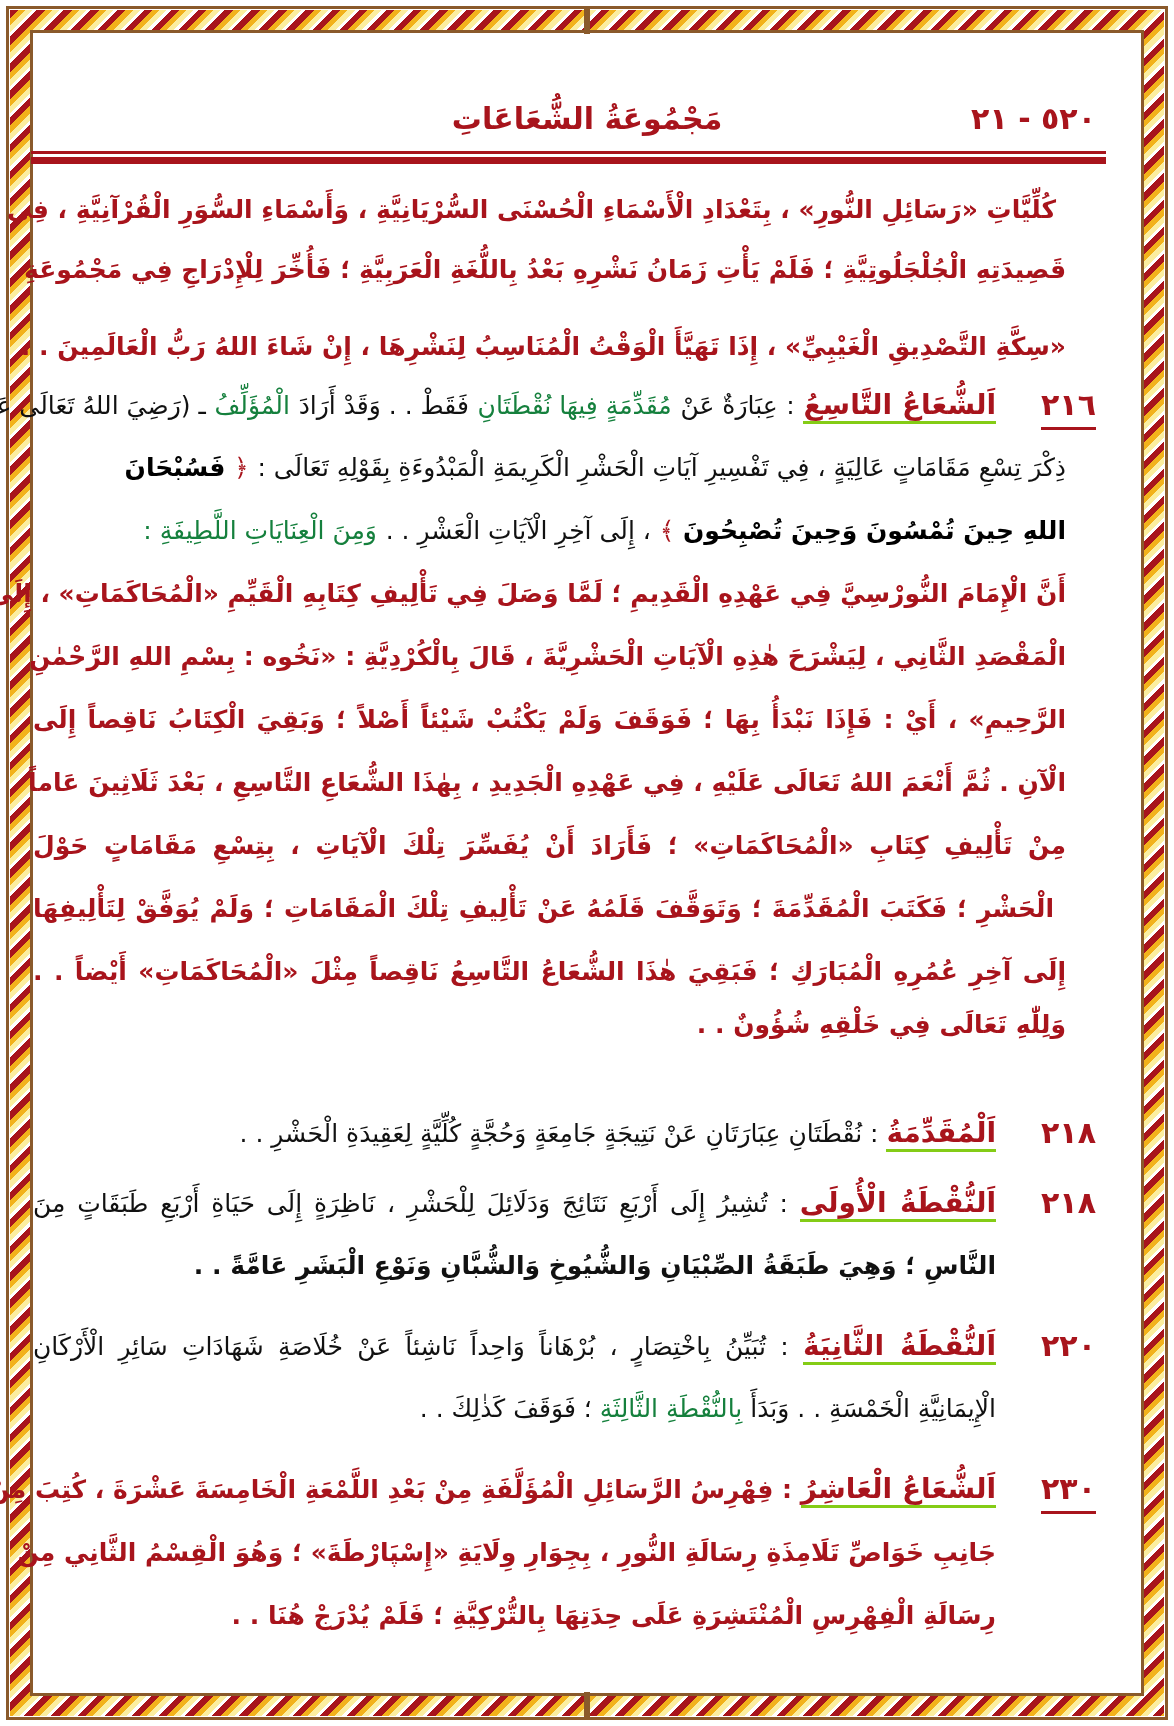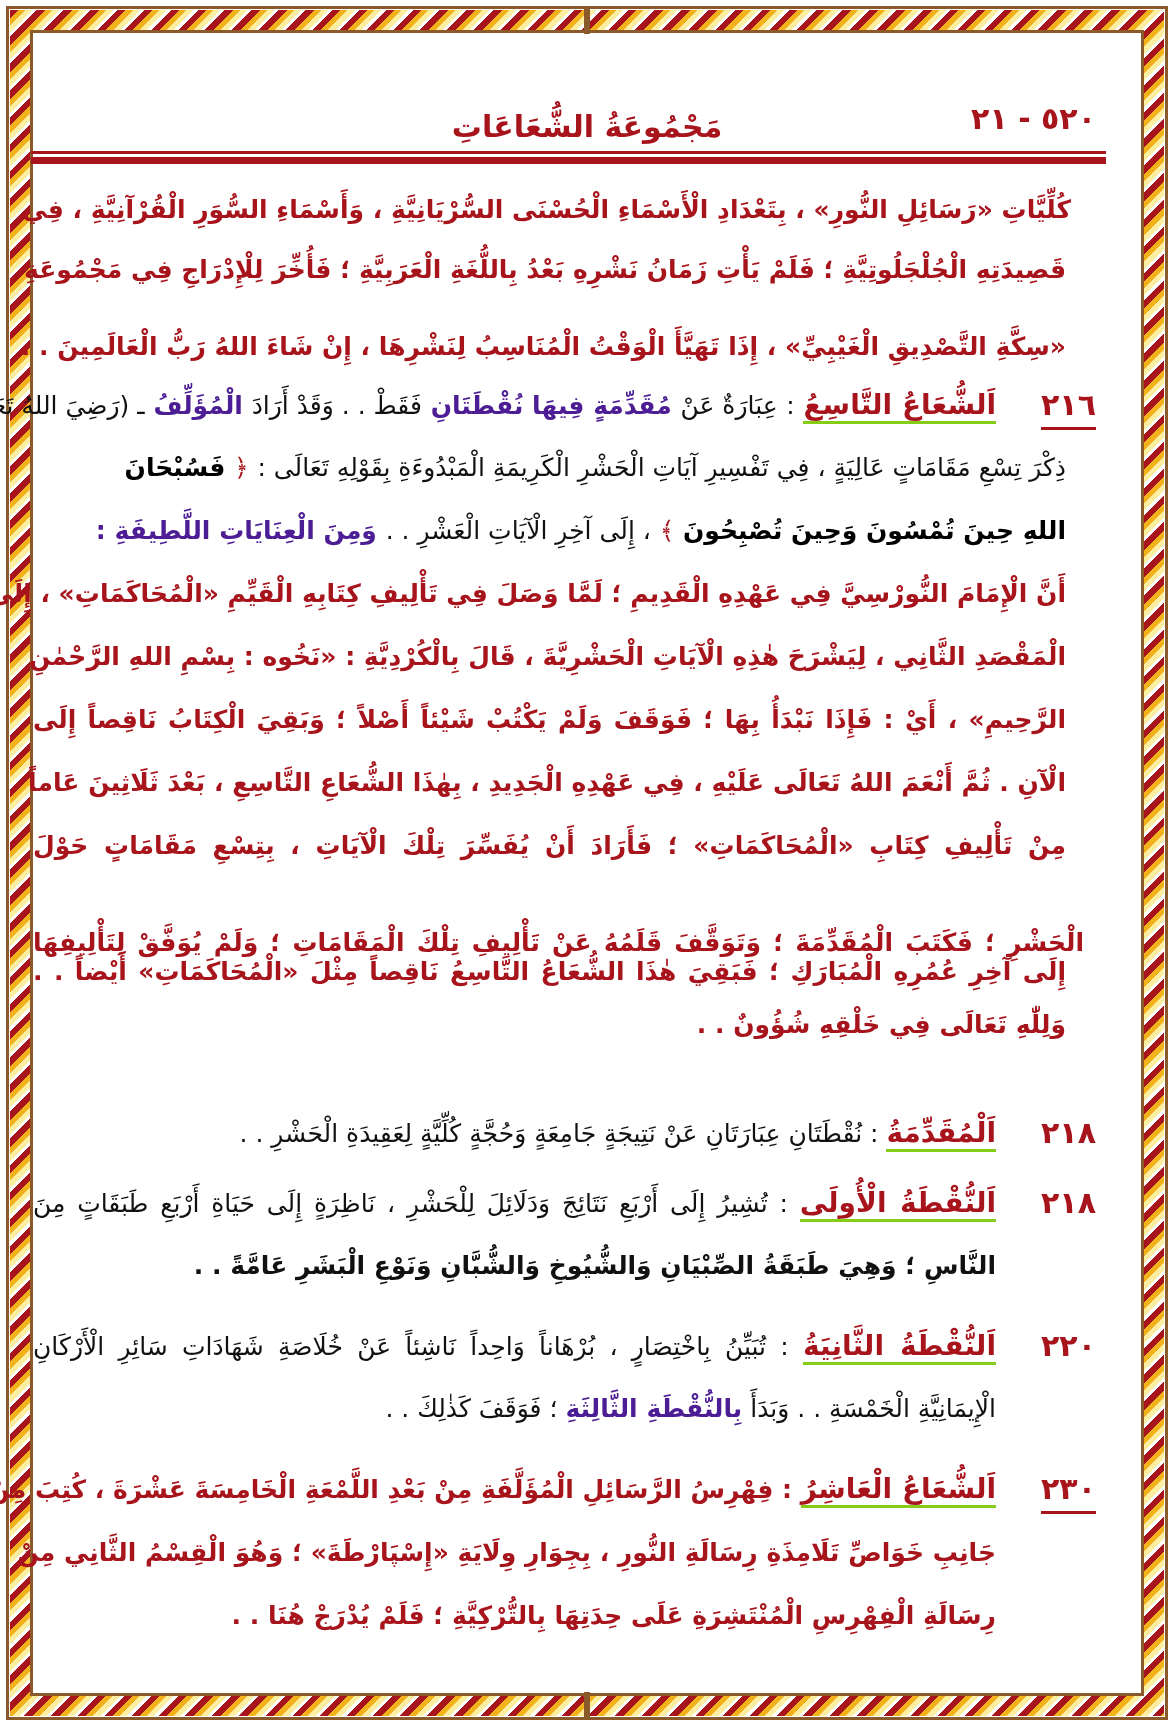--- a/index.html
+++ b/index.html
@@ -8,26 +8,26 @@
   .frame-band {
     position:absolute; left:10px; top:10px; right:10px; bottom:10px;
     background:
       repeating-linear-gradient(135deg, #a8141c 0 6px, #f2b21b 6px 11px, #fbeea0 11px 16px, #fff 16px 19px);
   }
   .frame-inner { position:absolute; left:30px; top:30px; right:30px; bottom:30px; border:3px solid #8a5a2b; background:#fff; }
   .tick { position:absolute; background:#8a5a2b; }
   .page { position:absolute; left:33px; top:33px; right:33px; bottom:33px; direction:rtl; }
   .hdr { position:absolute; top:68px; left:0; right:0; height:50px; }
   .hdr-num { position:absolute; right:45px; top:0; font-size:30px; font-weight:bold; color:#a8141c; font-family:"DejaVu Sans", sans-serif;margin-left:48px; }
-  .hdr-title { position:absolute; left:0; right:0; text-align:center; top:8px; font-size:30px; font-weight:bold; color:#a8141c; font-family:"DejaVu Sans", sans-serif; }
+  .hdr-title { position:absolute; left:0; right:0; text-align:center; top:0; font-size:30px; font-weight:bold; color:#a8141c; font-family:"DejaVu Sans", sans-serif; }
   .rule-thin { position:absolute; top:118px; left:-2px; right:35px; height:3px; background:#a8141c; }
   .rule-thick { position:absolute; top:124px; left:-2px; right:35px; height:7px; background:#a8141c; }
   .line { position:absolute; white-space:nowrap; font-size:25px; font-weight:bold; line-height:40px; color:#a8141c; font-family:"DejaVu Sans", sans-serif; }
   .line.blk { color:#111; font-weight:normal; }
-  .r { color:#4c1d95; font-weight:bold; }
+  .r { color:#15803d; font-weight:normal; }
   .k { color:#111; font-weight:normal; }
   .b { color:#000000; font-weight:bold; }
   .ornament { color:#a8141c; font-weight:normal; }
   .secnum { position:absolute; right:45px; font-size:30px; font-weight:bold; color:#a8141c; font-family:"DejaVu Sans", sans-serif; line-height:40px; }
   .secnum.ul { border-bottom:3px solid #a8141c; padding-bottom:2px; }
   .head { border-bottom:3px solid #84cc16; color:#a8141c; font-weight:bold; font-size:28px; }
   .just { text-align:justify; text-align-last:justify; }
 </style>
 </head>
 <body>
@@ -40,21 +40,21 @@
 
 <div class="page">
 
   <div class="hdr">
     <span class="hdr-num">٥٢٠ - ٢١</span>
     <span class="hdr-title">مَجْمُوعَةُ الشُّعَاعَاتِ</span>
   </div>
   <div class="rule-thin"></div>
   <div class="rule-thick"></div>
 
-  <div class="line just" style="top:157px;right:70px;left:0;">كُلِّيَّاتِ «رَسَائِلِ النُّورِ» ، بِتَعْدَادِ الْأَسْمَاءِ الْحُسْنَى السُّرْيَانِيَّةِ ، وَأَسْمَاءِ السُّوَرِ الْقُرْآنِيَّةِ ، فِي</div>
+  <div class="line just" style="top:157px;right:85px;left:0;">كُلِّيَّاتِ «رَسَائِلِ النُّورِ» ، بِتَعْدَادِ الْأَسْمَاءِ الْحُسْنَى السُّرْيَانِيَّةِ ، وَأَسْمَاءِ السُّوَرِ الْقُرْآنِيَّةِ ، فِي</div>
   <div class="line just" style="top:217px;right:75px;left:0;">قَصِيدَتِهِ الْجُلْجَلُوتِيَّةِ ؛ فَلَمْ يَأْتِ زَمَانُ نَشْرِهِ بَعْدُ بِاللُّغَةِ الْعَرَبِيَّةِ ؛ فَأُخِّرَ لِلْإِدْرَاجِ فِي مَجْمُوعَةِ</div>
   <div class="line" style="top:277px;right:75px;margin-top:17px;">«سِكَّةِ التَّصْدِيقِ الْغَيْبِيِّ» ، إِذَا تَهَيَّأَ الْوَقْتُ الْمُنَاسِبُ لِنَشْرِهَا ، إِنْ شَاءَ اللهُ رَبُّ الْعَالَمِينَ . .</div>
 
   <div class="secnum ul" style="top:352px;">٢١٦</div>
   <div class="line" style="top:352px;right:145px;left:0;">
     <span class="head">اَلشُّعَاعُ التَّاسِعُ</span>
     <span class="k">:</span>
     <span class="k">عِبَارَةٌ عَنْ</span>
     <span class="r">مُقَدِّمَةٍ فِيهَا نُقْطَتَانِ</span>
     <span class="k">فَقَطْ . . وَقَدْ أَرَادَ</span>
@@ -70,21 +70,21 @@
     <span class="b">اللهِ حِينَ تُمْسُونَ وَحِينَ تُصْبِحُونَ</span>
     <span class="ornament">﴾</span>
     <span class="k">، إِلَى آخِرِ الْآيَاتِ الْعَشْرِ . .</span>
     <span class="r">وَمِنَ الْعِنَايَاتِ اللَّطِيفَةِ :</span>
   </div>
   <div class="line just" style="top:541px;right:75px;left:0;">أَنَّ الْإِمَامَ النُّورْسِيَّ فِي عَهْدِهِ الْقَدِيمِ ؛ لَمَّا وَصَلَ فِي تَأْلِيفِ كِتَابِهِ الْقَيِّمِ «الْمُحَاكَمَاتِ» ، إِلَى</div>
   <div class="line just" style="top:604px;right:75px;left:0;">الْمَقْصَدِ الثَّانِي ، لِيَشْرَحَ هٰذِهِ الْآيَاتِ الْحَشْرِيَّةَ ، قَالَ بِالْكُرْدِيَّةِ : «نَخُوه : بِسْمِ اللهِ الرَّحْمٰنِ</div>
   <div class="line just" style="top:667px;right:75px;left:0;">الرَّحِيمِ» ، أَيْ : فَإِذَا نَبْدَأُ بِهَا ؛ فَوَقَفَ وَلَمْ يَكْتُبْ شَيْئاً أَصْلاً ؛ وَبَقِيَ الْكِتَابُ نَاقِصاً إِلَى</div>
   <div class="line just" style="top:730px;right:75px;left:0;">الْآنِ . ثُمَّ أَنْعَمَ اللهُ تَعَالَى عَلَيْهِ ، فِي عَهْدِهِ الْجَدِيدِ ، بِهٰذَا الشُّعَاعِ التَّاسِعِ ، بَعْدَ ثَلَاثِينَ عَاماً</div>
   <div class="line just" style="top:793px;right:75px;left:0;">مِنْ تَأْلِيفِ كِتَابِ «الْمُحَاكَمَاتِ» ؛ فَأَرَادَ أَنْ يُفَسِّرَ تِلْكَ الْآيَاتِ ، بِتِسْعِ مَقَامَاتٍ حَوْلَ</div>
-  <div class="line just" style="top:856px;right:57px;left:0;margin-top:34px;">الْحَشْرِ ؛ فَكَتَبَ الْمُقَدِّمَةَ ؛ وَتَوَقَّفَ قَلَمُهُ عَنْ تَأْلِيفِ تِلْكَ الْمَقَامَاتِ ؛ وَلَمْ يُوَفَّقْ لِتَأْلِيفِهَا</div>
+  <div class="line just" style="top:856px;right:87px;left:0;">الْحَشْرِ ؛ فَكَتَبَ الْمُقَدِّمَةَ ؛ وَتَوَقَّفَ قَلَمُهُ عَنْ تَأْلِيفِ تِلْكَ الْمَقَامَاتِ ؛ وَلَمْ يُوَفَّقْ لِتَأْلِيفِهَا</div>
   <div class="line just" style="top:919px;right:75px;left:0;">إِلَى آخِرِ عُمُرِهِ الْمُبَارَكِ ؛ فَبَقِيَ هٰذَا الشُّعَاعُ التَّاسِعُ نَاقِصاً مِثْلَ «الْمُحَاكَمَاتِ» أَيْضاً . .</div>
   <div class="line" style="top:972px;right:75px;">وَلِلّٰهِ تَعَالَى فِي خَلْقِهِ شُؤُونٌ . .</div>
 
   <div class="secnum" style="top:1080px;">٢١٨</div>
   <div class="line blk" style="top:1080px;right:145px;">
     <span class="head">اَلْمُقَدِّمَةُ</span>
     <span>:</span>
     <span>نُقْطَتَانِ عِبَارَتَانِ عَنْ نَتِيجَةٍ جَامِعَةٍ وَحُجَّةٍ كُلِّيَّةٍ لِعَقِيدَةِ الْحَشْرِ . .</span>
   </div>
 

